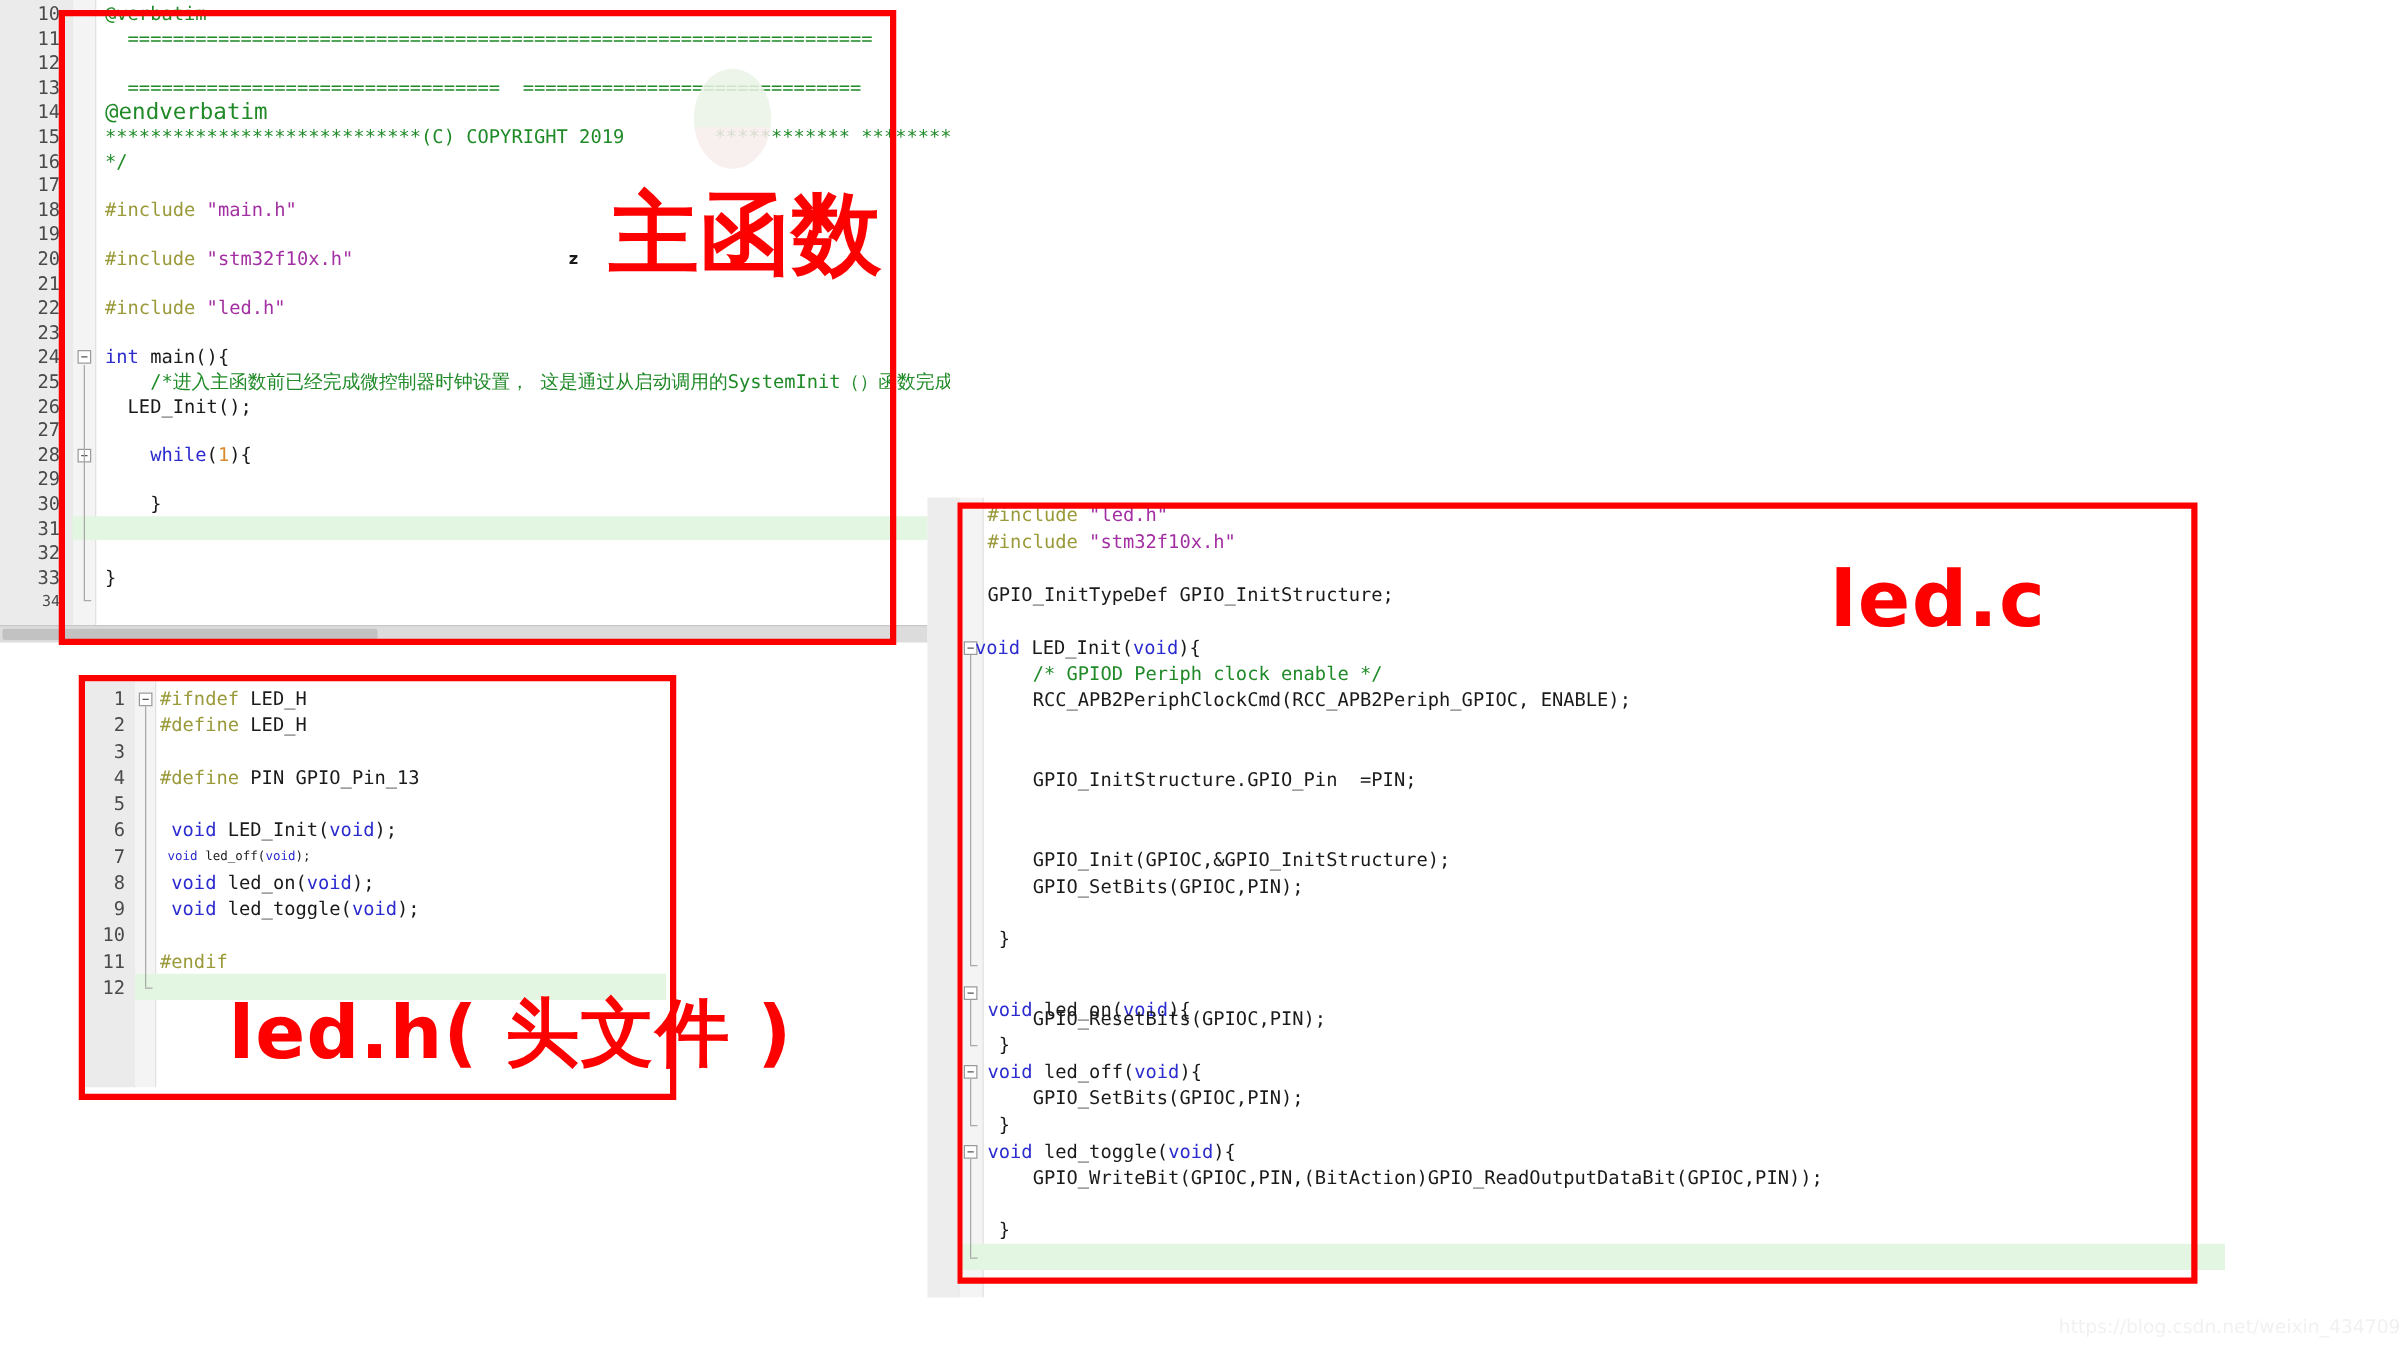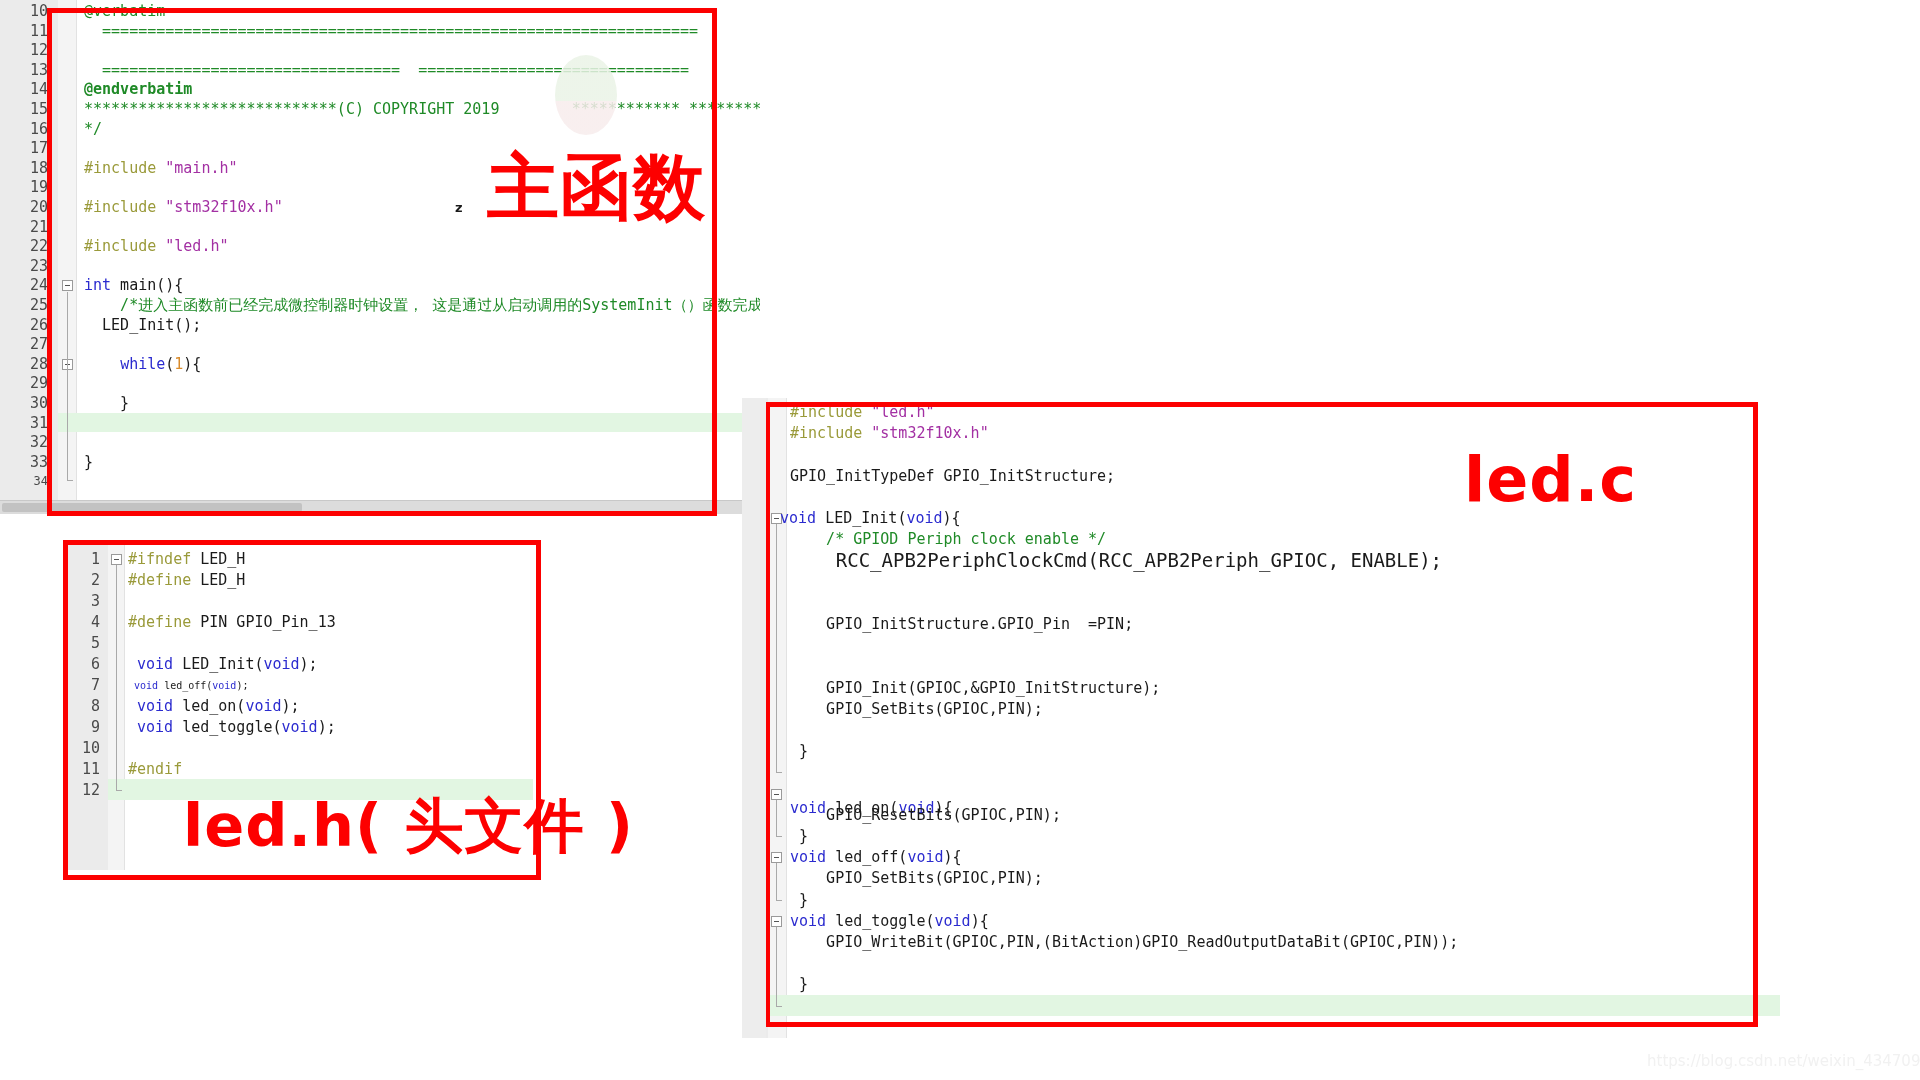--- a/index.html
+++ b/index.html
@@ -76,21 +76,21 @@
   <div class="code" id="main-code">
       <div class="ln" style="left: 0px; width: 48px; top: 2px; font-size: 15px; line-height: 19.6px;">10</div>
       <div class="row" style="left: 84px; top: 2px; font-size: 15px; line-height: 19.6px;"><span class="tok-com">@verbatim</span></div>
       <div class="ln" style="left: 0px; width: 48px; top: 21.6px; font-size: 15px; line-height: 19.6px;">11</div>
       <div class="row" style="left: 84px; top: 21.6px; font-size: 15px; line-height: 19.6px;"><span class="tok-com">  ==================================================================</span></div>
       <div class="ln" style="left: 0px; width: 48px; top: 41.2px; font-size: 15px; line-height: 19.6px;">12</div>
       <div class="row" style="left: 84px; top: 41.2px; font-size: 15px; line-height: 19.6px;"><span class="tok-com"></span></div>
       <div class="ln" style="left: 0px; width: 48px; top: 60.8px; font-size: 15px; line-height: 19.6px;">13</div>
       <div class="row" style="left: 84px; top: 60.8px; font-size: 15px; line-height: 19.6px;"><span class="tok-com">  =================================  ==============================</span></div>
       <div class="ln" style="left: 0px; width: 48px; top: 80.4px; font-size: 15px; line-height: 19.6px;">14</div>
-      <div class="row" style="left: 84px; top: 80.4px; font-size: 15px; line-height: 19.6px; font-weight: bold;"><span class="tok-com">@endverbatim</span></div>
+      <div class="row" style="left: 84px; top: 80.4px; font-size: 18px; line-height: 19.6px;"><span class="tok-com">@endverbatim</span></div>
       <div class="ln" style="left: 0px; width: 48px; top: 100px; font-size: 15px; line-height: 19.6px;">15</div>
       <div class="row" style="left: 84px; top: 100px; font-size: 15px; line-height: 19.6px;"><span class="tok-com">****************************(C) COPYRIGHT 2019        ************ ****************</span></div>
       <div class="ln" style="left: 0px; width: 48px; top: 119.6px; font-size: 15px; line-height: 19.6px;">16</div>
       <div class="row" style="left: 84px; top: 119.6px; font-size: 15px; line-height: 19.6px;"><span class="tok-com">*/</span></div>
       <div class="ln" style="left: 0px; width: 48px; top: 139.2px; font-size: 15px; line-height: 19.6px;">17</div>
       <div class="row" style="left: 84px; top: 139.2px; font-size: 15px; line-height: 19.6px;"><span class="tok-plain"></span></div>
       <div class="ln" style="left: 0px; width: 48px; top: 158.8px; font-size: 15px; line-height: 19.6px;">18</div>
       <div class="row" style="left: 84px; top: 158.8px; font-size: 15px; line-height: 19.6px;"><span class="tok-pre">#include </span><span class="tok-str">"main.h"</span></div>
       <div class="ln" style="left: 0px; width: 48px; top: 178.4px; font-size: 15px; line-height: 19.6px;">19</div>
       <div class="row" style="left: 84px; top: 178.4px; font-size: 15px; line-height: 19.6px;"><span class="tok-plain"></span></div>
@@ -189,21 +189,21 @@
       <div class="ln" style="left: 0px; width: 20px; top: 67.6px; font-size: 15px; line-height: 21.2px;">4</div>
       <div class="row" style="left: 48px; top: 67.6px; font-size: 15px; line-height: 21.2px;"><span class="tok-txt">GPIO_InitTypeDef GPIO_InitStructure;</span></div>
       <div class="ln" style="left: 0px; width: 20px; top: 88.8px; font-size: 15px; line-height: 21.2px;">5</div>
       <div class="row" style="left: 48px; top: 88.8px; font-size: 15px; line-height: 21.2px;"><span class="tok-plain"></span></div>
       <div class="ln" style="left: 0px; width: 20px; top: 110px; font-size: 15px; line-height: 21.2px;">6</div>
       <div class="fold-marker" style="left: 29px; top: 115px;"></div>
       <div class="row" style="left: 38px; top: 110px; font-size: 15px; line-height: 21.2px;"><span class="tok-kw">void</span><span class="tok-txt"> LED_Init(</span><span class="tok-kw">void</span><span class="tok-txt">){</span></div>
       <div class="ln" style="left: 0px; width: 20px; top: 131.2px; font-size: 15px; line-height: 21.2px;">7</div>
       <div class="row" style="left: 48px; top: 131.2px; font-size: 15px; line-height: 21.2px;"><span class="tok-com">    /* GPIOD Periph clock enable */</span></div>
       <div class="ln" style="left: 0px; width: 20px; top: 152.4px; font-size: 15px; line-height: 21.2px;">8</div>
-      <div class="row" style="left: 48px; top: 152.4px; font-size: 19px; line-height: 21.2px;"><span class="tok-txt">    RCC_APB2PeriphClockCmd(RCC_APB2Periph_GPIOC, ENABLE);</span></div>
+      <div class="row" style="left: 48px; top: 152.4px; font-size: 15px; line-height: 21.2px;"><span class="tok-txt">    RCC_APB2PeriphClockCmd(RCC_APB2Periph_GPIOC, ENABLE);</span></div>
       <div class="ln" style="left: 0px; width: 20px; top: 173.6px; font-size: 15px; line-height: 21.2px;">9</div>
       <div class="row" style="left: 48px; top: 173.6px; font-size: 15px; line-height: 21.2px;"><span class="tok-plain"></span></div>
       <div class="ln" style="left: 0px; width: 20px; top: 194.8px; font-size: 15px; line-height: 21.2px;">10</div>
       <div class="ln" style="left: 0px; width: 20px; top: 216px; font-size: 15px; line-height: 21.2px;">11</div>
       <div class="row" style="left: 48px; top: 216px; font-size: 15px; line-height: 21.2px;"><span class="tok-txt">    GPIO_InitStructure.GPIO_Pin  =PIN;</span></div>
       <div class="ln" style="left: 0px; width: 20px; top: 237.2px; font-size: 15px; line-height: 21.2px;">12</div>
       <div class="ln" style="left: 0px; width: 20px; top: 258.4px; font-size: 15px; line-height: 21.2px;">13</div>
       <div class="row" style="left: 48px; top: 258.4px; font-size: 15px; line-height: 21.2px;"><span class="tok-plain"></span></div>
       <div class="ln" style="left: 0px; width: 20px; top: 279.6px; font-size: 15px; line-height: 21.2px;">14</div>
       <div class="row" style="left: 48px; top: 279.6px; font-size: 15px; line-height: 21.2px;"><span class="tok-txt">    GPIO_Init(GPIOC,&amp;GPIO_InitStructure);</span></div>

